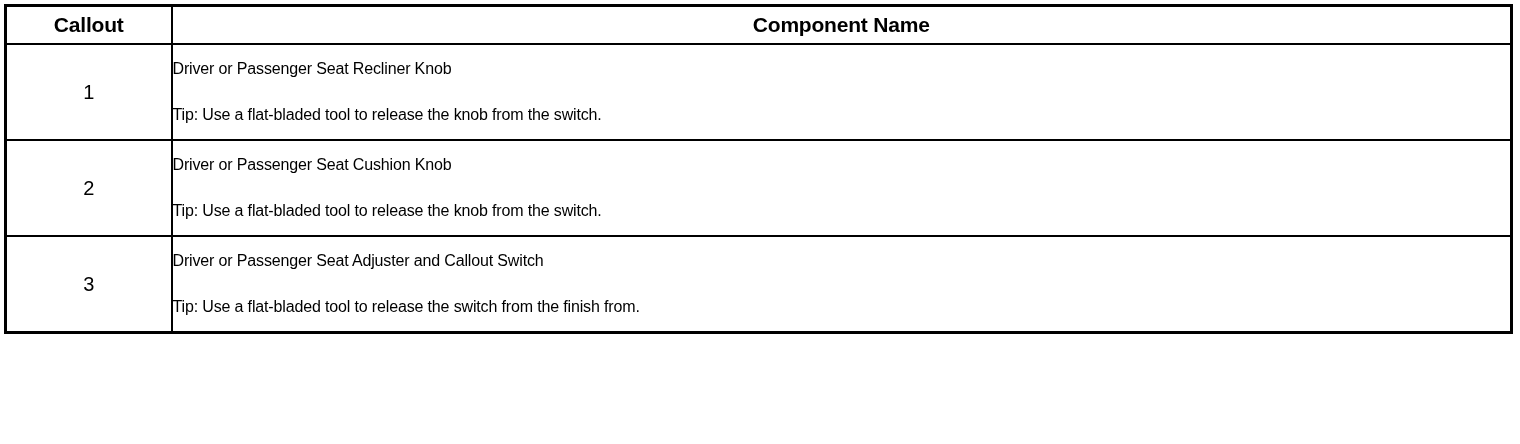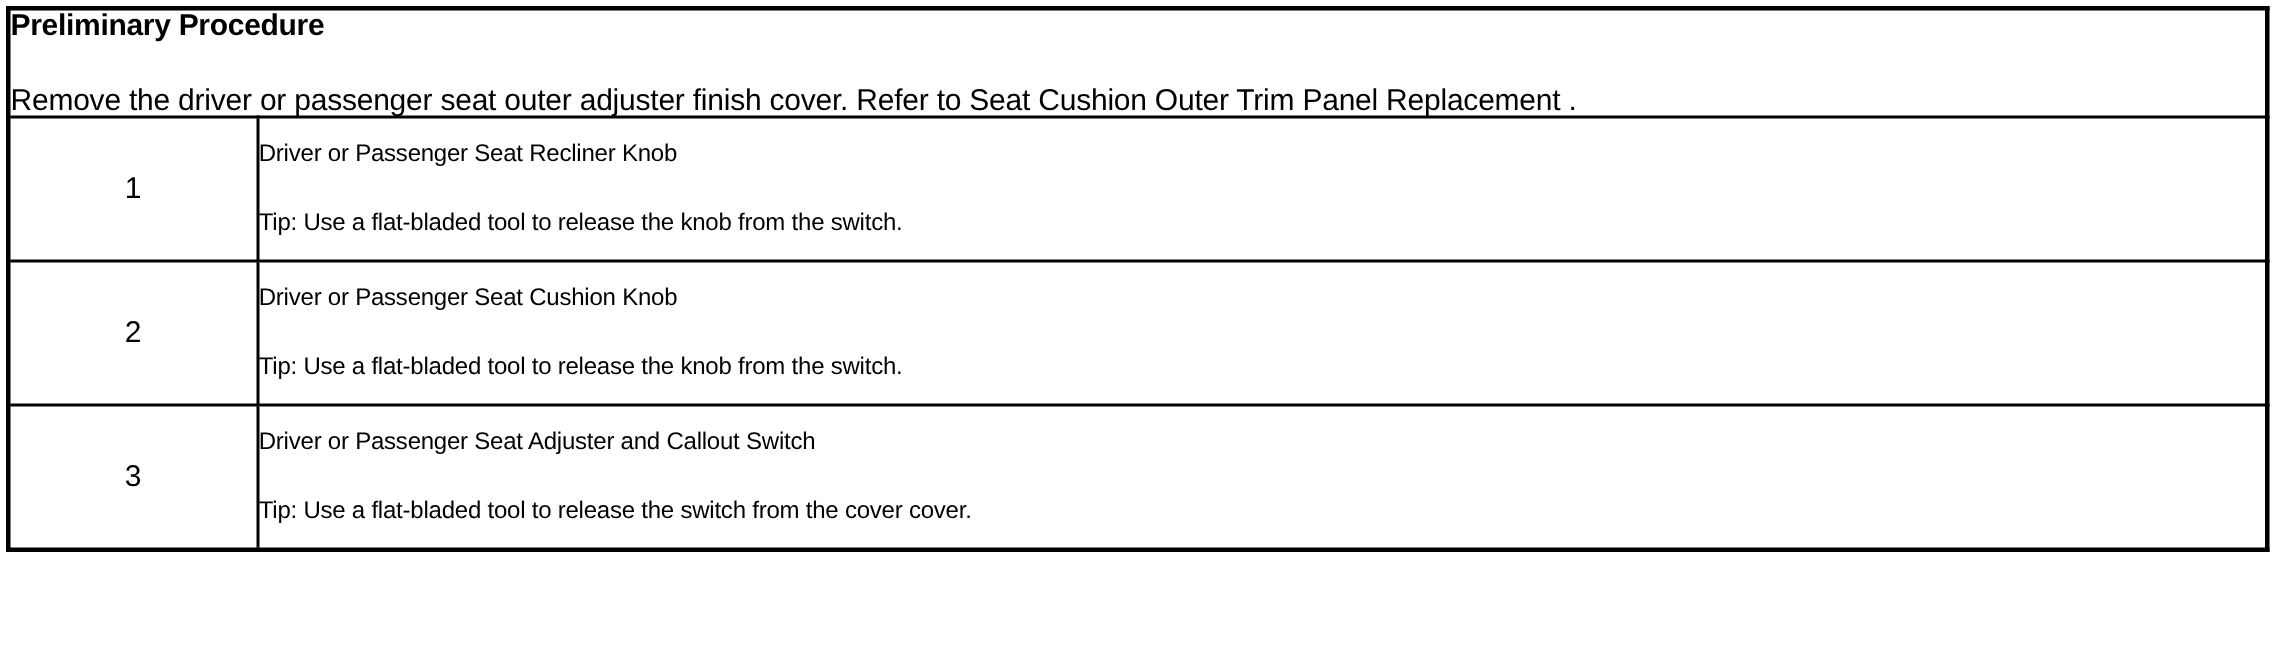--- a/index.html
+++ b/index.html
@@ -99,27 +99,29 @@
 <body>
 
 <div class="table-wrap">
   <table class="callout-table">
     <colgroup>
       <col class="col-callout">
       <col class="col-name">
     </colgroup>
     <tbody>
 
-
       <tr>
-        <td class="prelim-cell" colspan="2">
-          <span class="prelim-title">Preliminary Procedure</span>
-          <span class="prelim-text">Remove the driver or passenger seat outer adjuster finish cover. Refer to Seat Cushion Outer Trim Panel Replacement .</span>
+        <td class="hdr-cell">
+          <span class="hdr-label">Callout</span>
+        </td>
+        <td class="hdr-cell">
+          <span class="hdr-label">Component Name</span>
         </td>
       </tr>
+
 
       <tr>
         <td class="num-cell">
           <span class="num-label">1</span>
         </td>
         <td class="desc-cell">
           <span class="desc-title">Driver or Passenger Seat Recliner Knob</span>
           <span class="desc-tip"><span class="tip-bold">Tip</span><span>: Use a flat-bladed tool to release the knob from the switch.</span></span>
         </td>
       </tr>
@@ -133,19 +135,19 @@
           <span class="desc-tip"><span class="tip-bold">Tip</span><span>: Use a flat-bladed tool to release the knob from the switch.</span></span>
         </td>
       </tr>
 
       <tr>
         <td class="num-cell">
           <span class="num-label">3</span>
         </td>
         <td class="desc-cell">
           <span class="desc-title">Driver or Passenger Seat Adjuster and Callout Switch</span>
-          <span class="desc-tip"><span class="tip-bold">Tip</span><span>: Use a flat-bladed tool to release the switch from the cover cover.</span></span>
+          <span class="desc-tip"><span class="tip-bold">Tip</span><span>: Use a flat-bladed tool to release the switch from the finish from.</span></span>
         </td>
       </tr>
 
     </tbody>
   </table>
 </div>
 
 </body></html>

